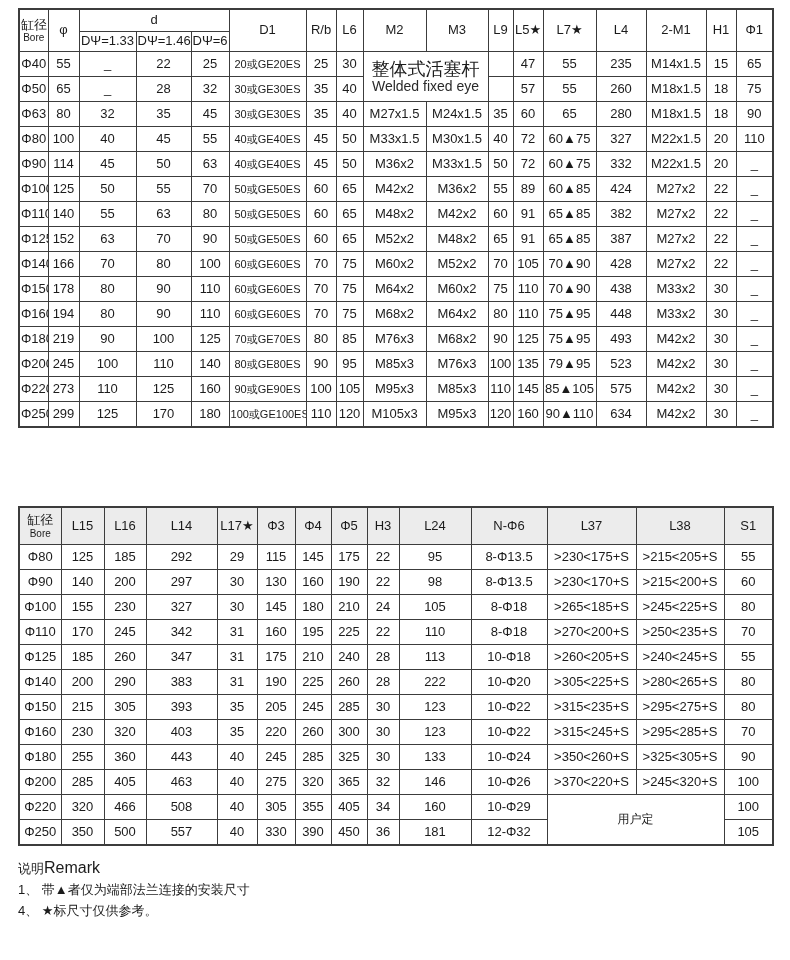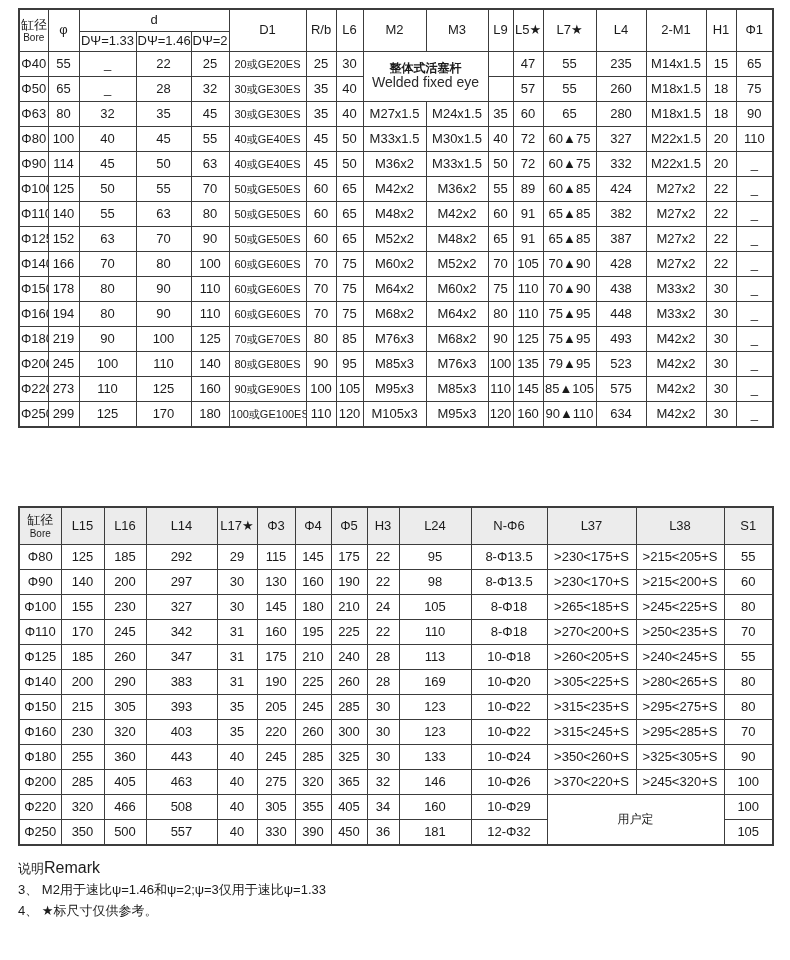--- a/index.html
+++ b/index.html
@@ -22,21 +22,21 @@
   .t1 thead tr.h1 th{height:21px;}
   .t1 thead tr.h2 th{height:19px;}
   .t1 tbody td{height:24px;}
   .t2 thead th{height:36px;background:#ececec;}
   .t2 tbody td{height:24px;}
   th .l0,td .l0,th .l1,td .l1{display:block;}
   .bore-h .l0{font-size:13px;}
   .bore-h .l1{font-size:10px;}
   .sub{font-size:13px;letter-spacing:0;}
   .cn{font-size:11px;}
-  .eye .l0{font-size:12px;font-weight:bold;}
+  .eye .l0{font-size:18px;}
   .eye .l1{font-size:14px;color:#2a2a2a;}
   .userdef{font-size:12px;}
   .gap{height:78px;}
   .remarks{margin-top:11px;font-size:13px;line-height:21px;}
   .remarks .title{font-size:13px;}
   .remarks .title .en{font-size:16px;}
 </style>
 </head>
 <body>
 
@@ -79,21 +79,21 @@
             <th rowspan="2">L5★</th>
             <th rowspan="2">L7★</th>
             <th rowspan="2">L4</th>
             <th rowspan="2">2-M1</th>
             <th rowspan="2">H1</th>
             <th rowspan="2">Φ1</th>
           </tr>
           <tr class="h2">
             <th class="sub">DΨ=1.33</th>
             <th class="sub">DΨ=1.46</th>
-            <th class="sub">DΨ=2</th>
+            <th class="sub">DΨ=6</th>
           </tr>
         </thead>
         <tbody>
           <tr>
             <td>Φ40</td>
             <td>55</td>
             <td>_</td>
             <td>22</td>
             <td>25</td>
             <td class="cn">20或GE20ES</td>
@@ -502,21 +502,21 @@
           <tr>
             <td>Φ140</td>
             <td>200</td>
             <td>290</td>
             <td>383</td>
             <td>31</td>
             <td>190</td>
             <td>225</td>
             <td>260</td>
             <td>28</td>
-            <td>169</td>
+            <td>222</td>
             <td>10-Φ20</td>
             <td>&gt;305&lt;225+S</td>
             <td>&gt;280&lt;265+S</td>
             <td>80</td>
           </tr>
           <tr>
             <td>Φ150</td>
             <td>215</td>
             <td>305</td>
             <td>393</td>
@@ -609,17 +609,17 @@
             <td>105</td>
           </tr>
         </tbody>
       </table>
     </div>
 
   <div class="remarks">
     <div class="title">
       <span>说明</span><span class="en">Remark</span>
     </div>
-    <div>3、 M2用于速比ψ=1.46和ψ=2;ψ=3仅用于速比ψ=1.33</div>
+    <div>1、 带▲者仅为端部法兰连接的安装尺寸</div>
     <div>4、 ★标尺寸仅供参考。</div>
 
   </div>
 </div>
 
 </body></html>

